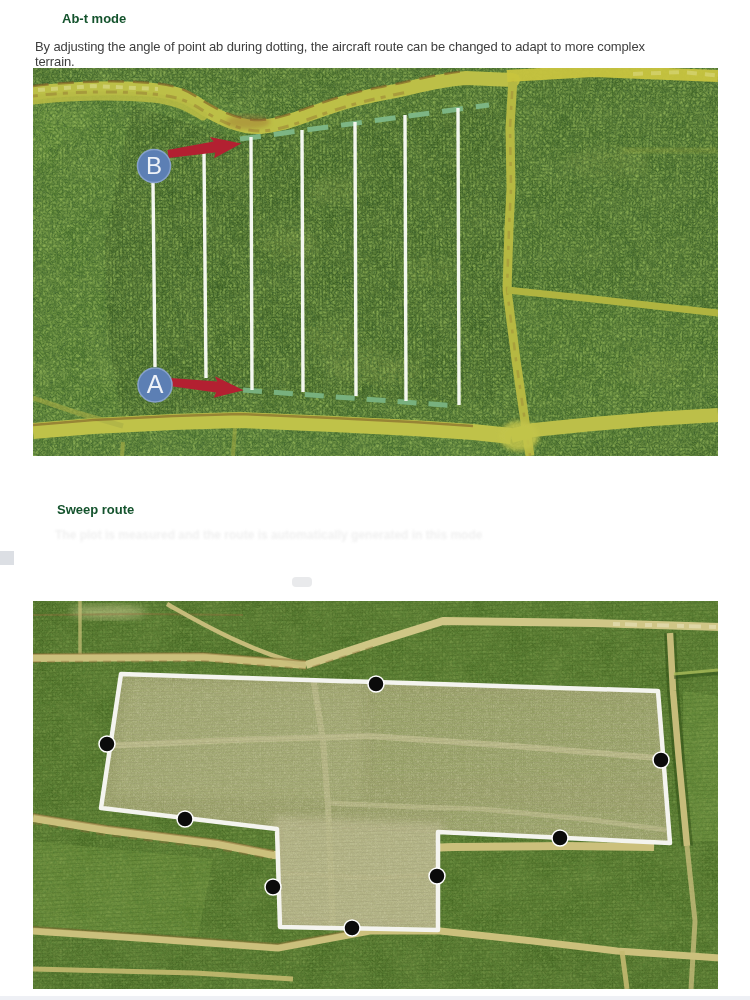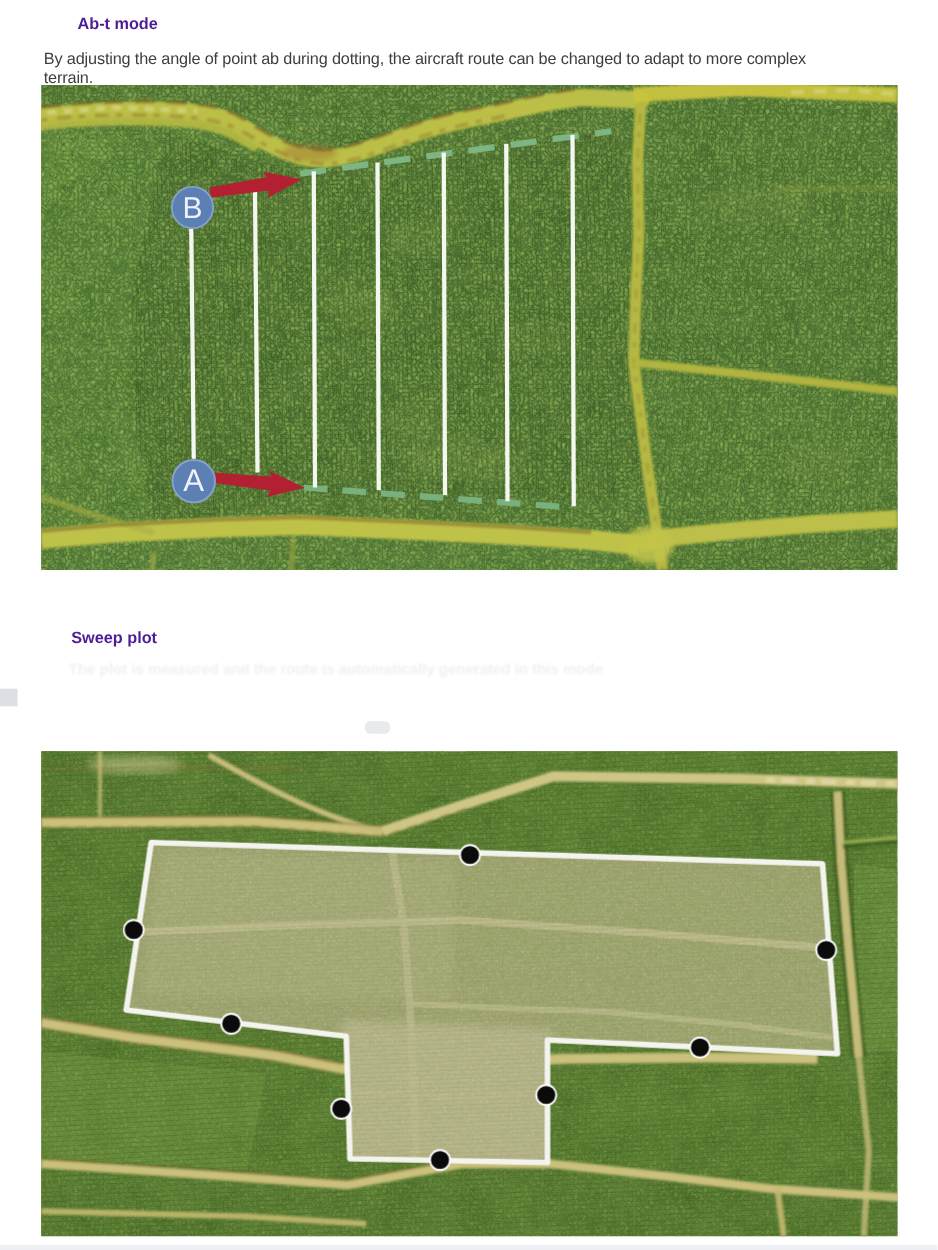--- a/index.html
+++ b/index.html
@@ -1,17 +1,17 @@
 <!DOCTYPE html>
 <html><head>
 <meta charset="utf-8">
 <style>
   html,body{margin:0;padding:0;}
   body{width:750px;height:1000px;background:#ffffff;font-family:"Liberation Sans",sans-serif;position:relative;overflow:hidden;}
-  .h{position:absolute;font-weight:bold;font-size:13px;color:#4c1d95;}
+  .h{position:absolute;font-weight:bold;font-size:13px;color:#14532d;}
   .para{position:absolute;left:35px;top:39px;width:690px;font-weight:normal;font-size:13px;line-height:15px;color:#3e3e3e;letter-spacing:-0.12px;}
 </style>
 </head>
 <body>
 
 <div class="h" style="left:62px;top:11px;">Ab-t mode</div>
 
 <div class="para">By adjusting the angle of point ab during dotting, the aircraft route can be changed to adapt to more complex<br>terrain.</div>
 
 <svg style="position:absolute;left:33px;top:68px;" width="685" height="388" viewBox="0 0 685 388">
@@ -145,21 +145,21 @@
 
 <circle cx="121" cy="98" r="16.5" fill="#5c7fb4" stroke="#87a1cb" stroke-width="1.5"></circle>
 
 <text x="121" y="106" font-size="24" fill="#eef2f8" text-anchor="middle" font-family="Liberation Sans,sans-serif">B</text>
 
 <circle cx="122" cy="317" r="17" fill="#5c7fb4" stroke="#87a1cb" stroke-width="1.5"></circle>
 
 <text x="122" y="325" font-size="25" fill="#eef2f8" text-anchor="middle" font-family="Liberation Sans,sans-serif">A</text>
 </svg>
 
-<div class="h" style="left:57px;top:502px;">Sweep plot</div>
+<div class="h" style="left:57px;top:502px;">Sweep route</div>
 
 <div style="position:absolute;left:55px;top:528px;width:560px;font-size:12px;font-weight:bold;color:#c9c9c9;opacity:0.28;filter:blur(0.8px);">The plot is measured and the route is automatically generated in this mode</div>
 
 <div style="position:absolute;left:0px;top:551px;width:14px;height:14px;background:#dcdfe4;"></div>
 
 <div style="position:absolute;left:292px;top:577px;width:20px;height:10px;background:#e9eaec;border-radius:4px;"></div>
 
 <svg style="position:absolute;left:33px;top:601px;" width="685" height="388" viewBox="0 0 685 388">
 <defs>
 <filter id="n2d" x="0" y="0" width="100%" height="100%">

